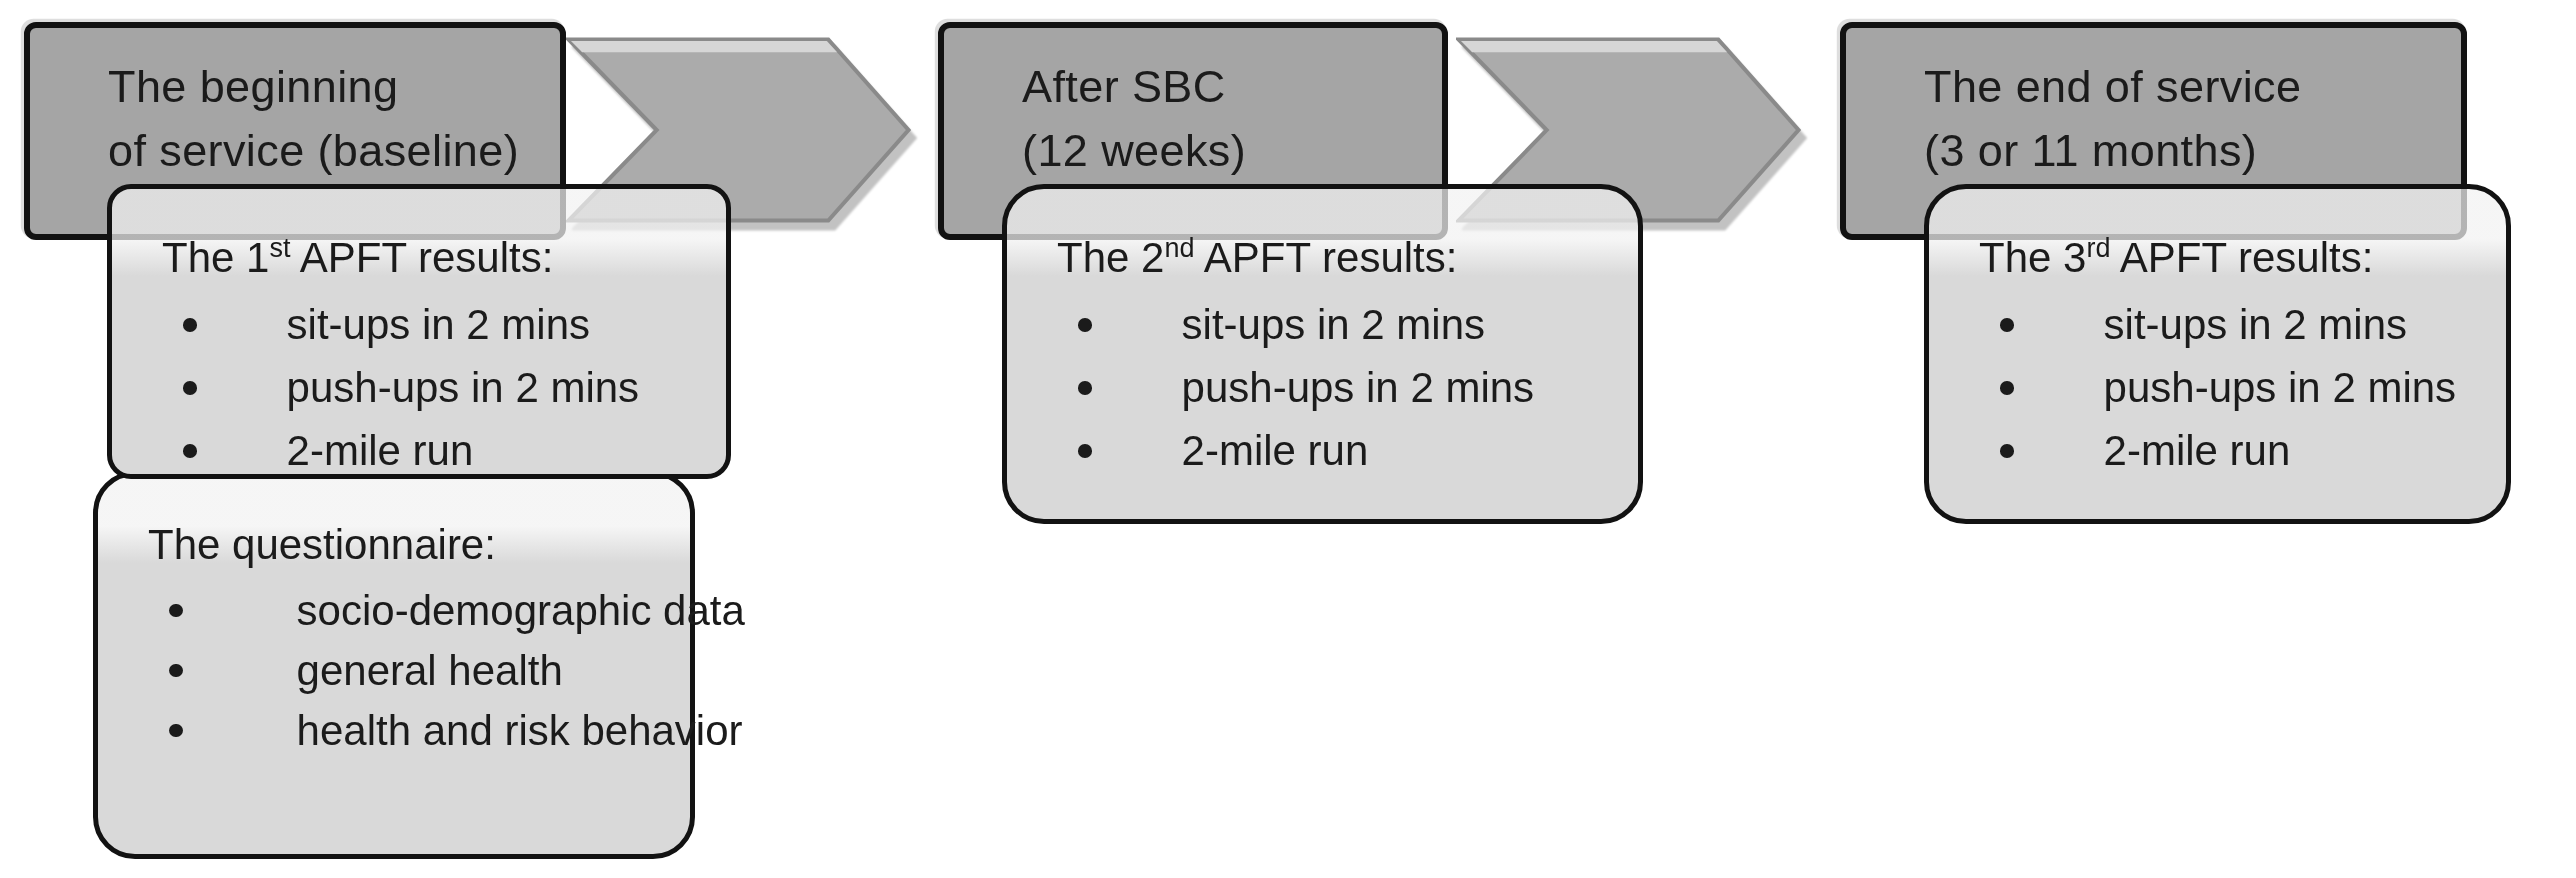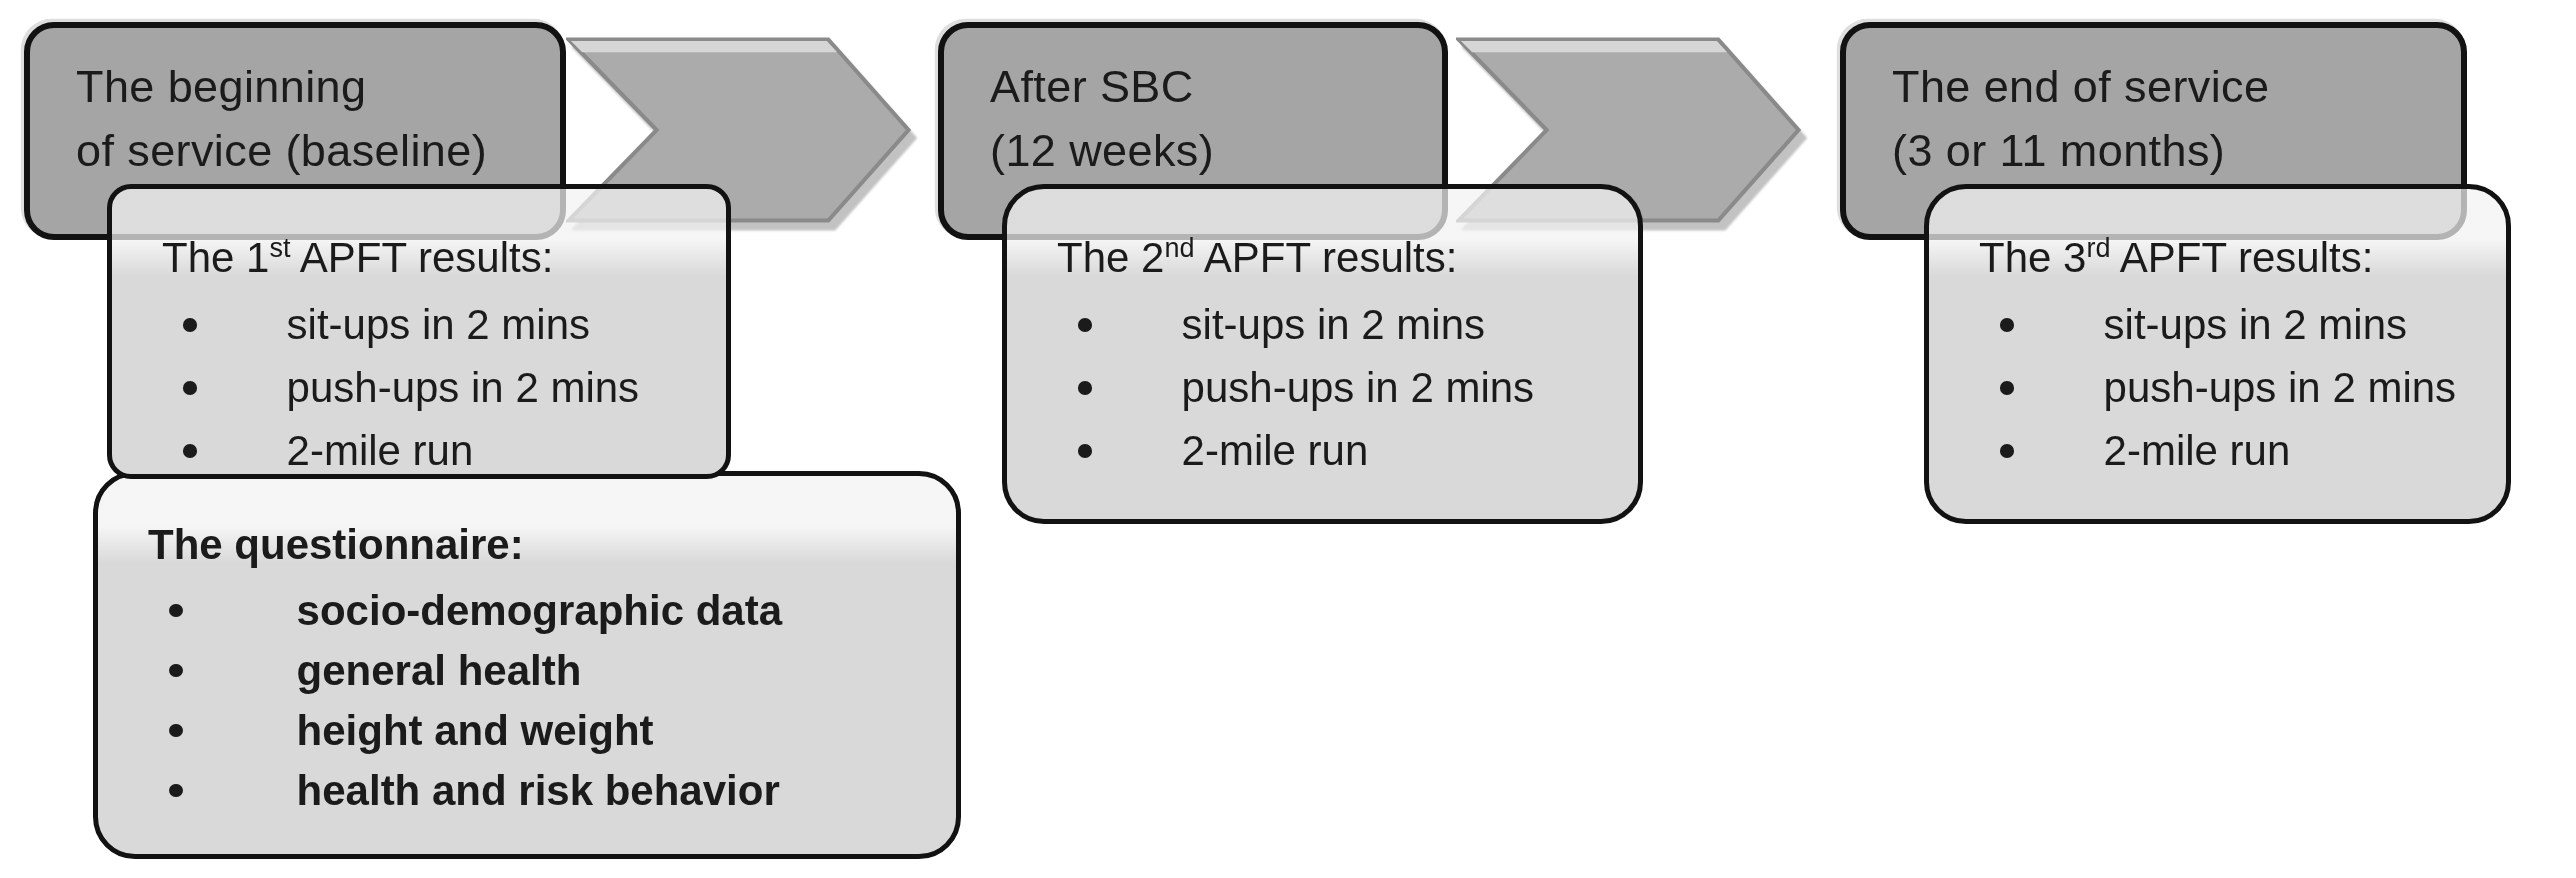--- a/index.html
+++ b/index.html
@@ -12,23 +12,24 @@
     font-family: "Liberation Sans", "DejaVu Sans", sans-serif;
     color: var(--text, #1b1b1b);
   }
 
   
   .dark-box {
     position: absolute;
     box-sizing: border-box;
     background: var(--dark-box, #a5a5a5);
     border: 6.4px solid var(--box-border, #0d0d0d);
-    border-radius: 30px;
+    border-radius: 12px;
     z-index: 2;
     box-shadow: -2.4px -2.4px 0 0.8px rgba(160,160,160,0.35);
+    padding-left: 32px;
   }
   .dark-box .title {
     padding: 27px 14.4px 0 46px;
     font-size: 45px;
     line-height: 64px;
     letter-spacing: 0.4px;
     white-space: nowrap;
   }
 
   
@@ -97,36 +98,32 @@
       <div>The beginning</div>
       <div>of service (baseline)</div>
     </div>
   </div>
 
   <svg class="chevron" style="left:566px; top:37px;" width="345" height="186" viewBox="0 0 430 232">
     <polygon points="3,3 327,3 427,116 327,229 3,229 113,116" fill="var(--arrow-fill,#ababab)" stroke="var(--arrow-edge,#8a8a8a)" stroke-width="5"></polygon>
     <polygon points="6,5 325,5 338,19 20,19" fill="var(--arrow-highlight,#d6d6d6)"></polygon>
   </svg>
 
-  <div class="light-box behind tall" style="left:93px; top:471px; width:868px; height:388px;font-weight:bold;">
+  <div class="light-box behind tall" style="left:93px; top:471px; width:602px; height:388px;">
     <div class="bh">
       <span>The questionnaire:</span><sup></sup><span></span>
     </div>
     <ul>
       <li>
           <span class="dot"></span>
           <span class="li-text">socio-demographic data</span>
         </li>
       <li>
           <span class="dot"></span>
           <span class="li-text">general health</span>
-        </li>
-      <li>
-          <span class="dot"></span>
-          <span class="li-text">height and weight</span>
         </li>
       <li>
           <span class="dot"></span>
           <span class="li-text">health and risk behavior</span>
         </li>
     </ul>
   </div>
 
   <div class="light-box" style="left:107px; top:184px; width:624px; height:295px;border-radius:24px;">
     <div class="bh">

